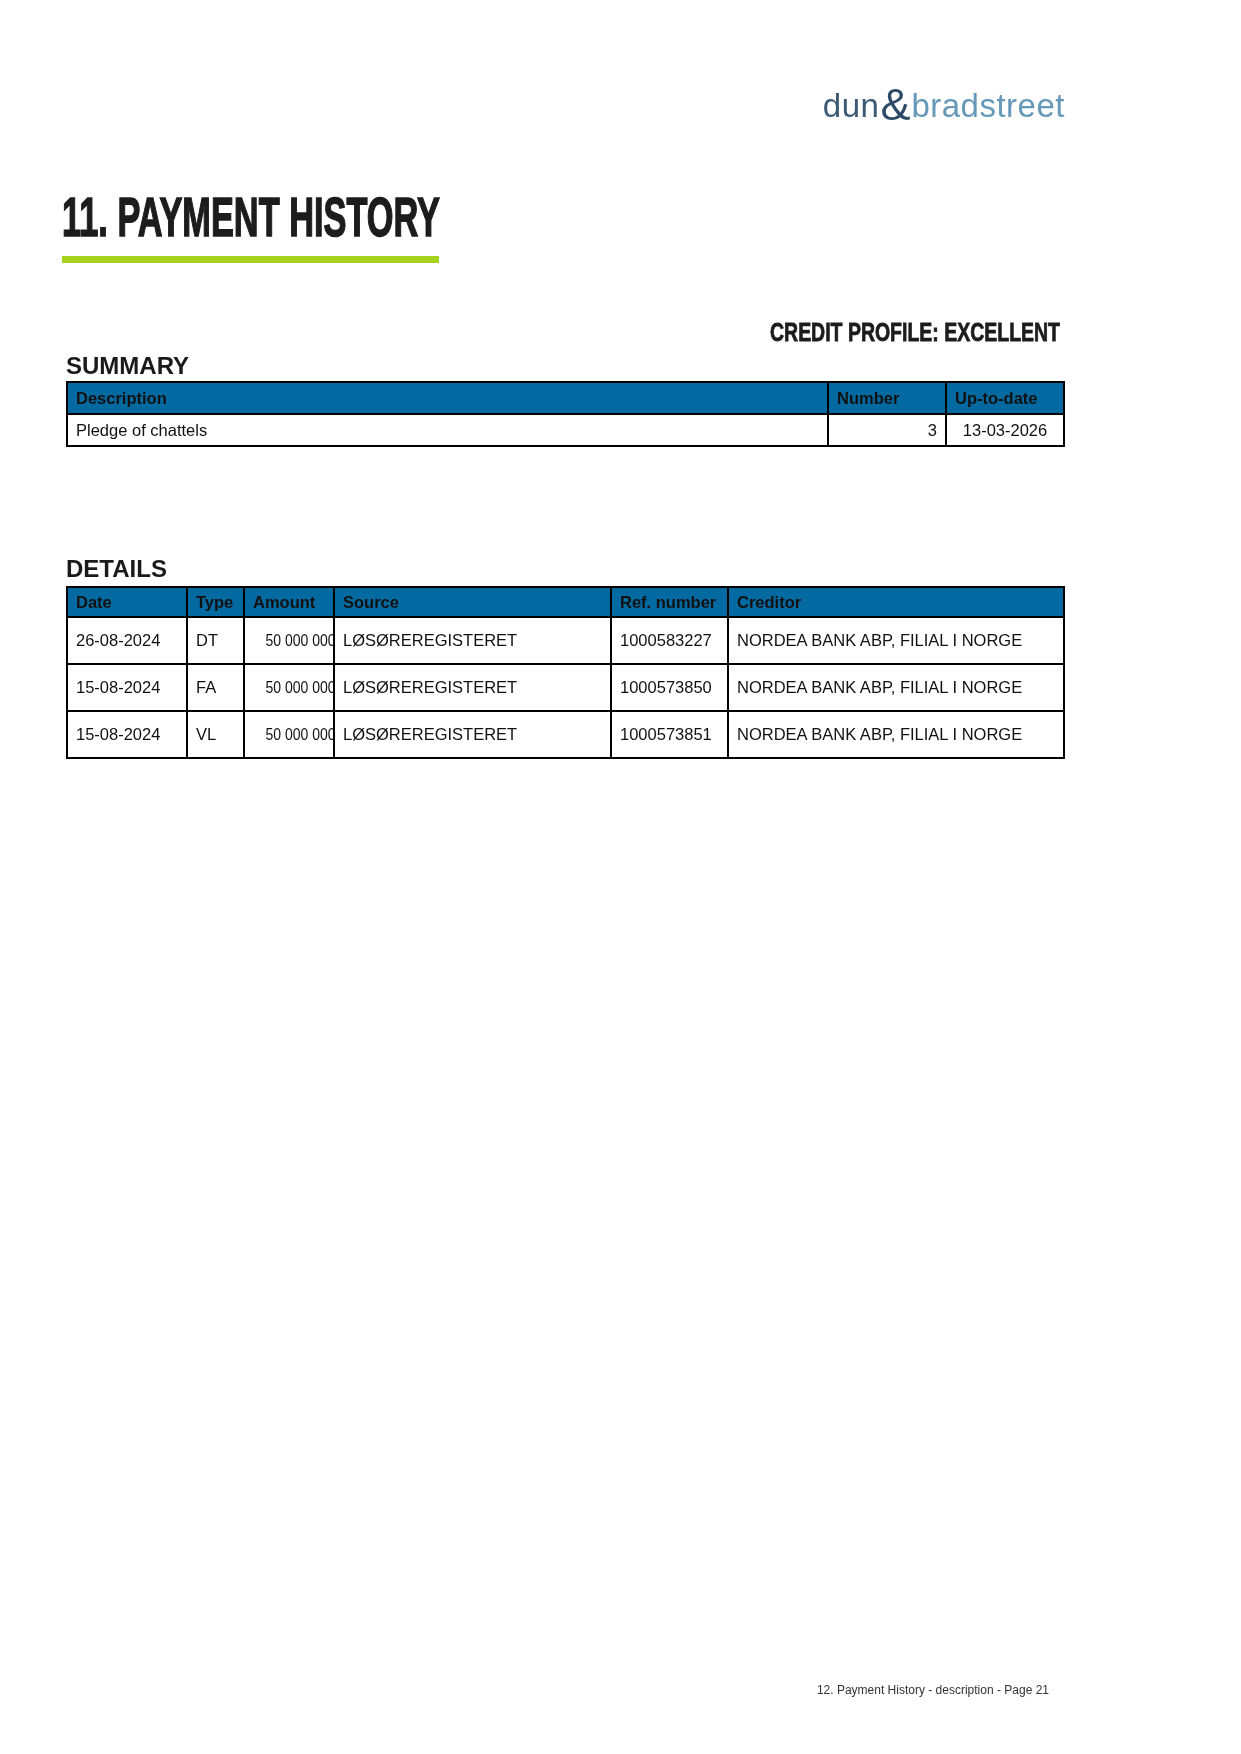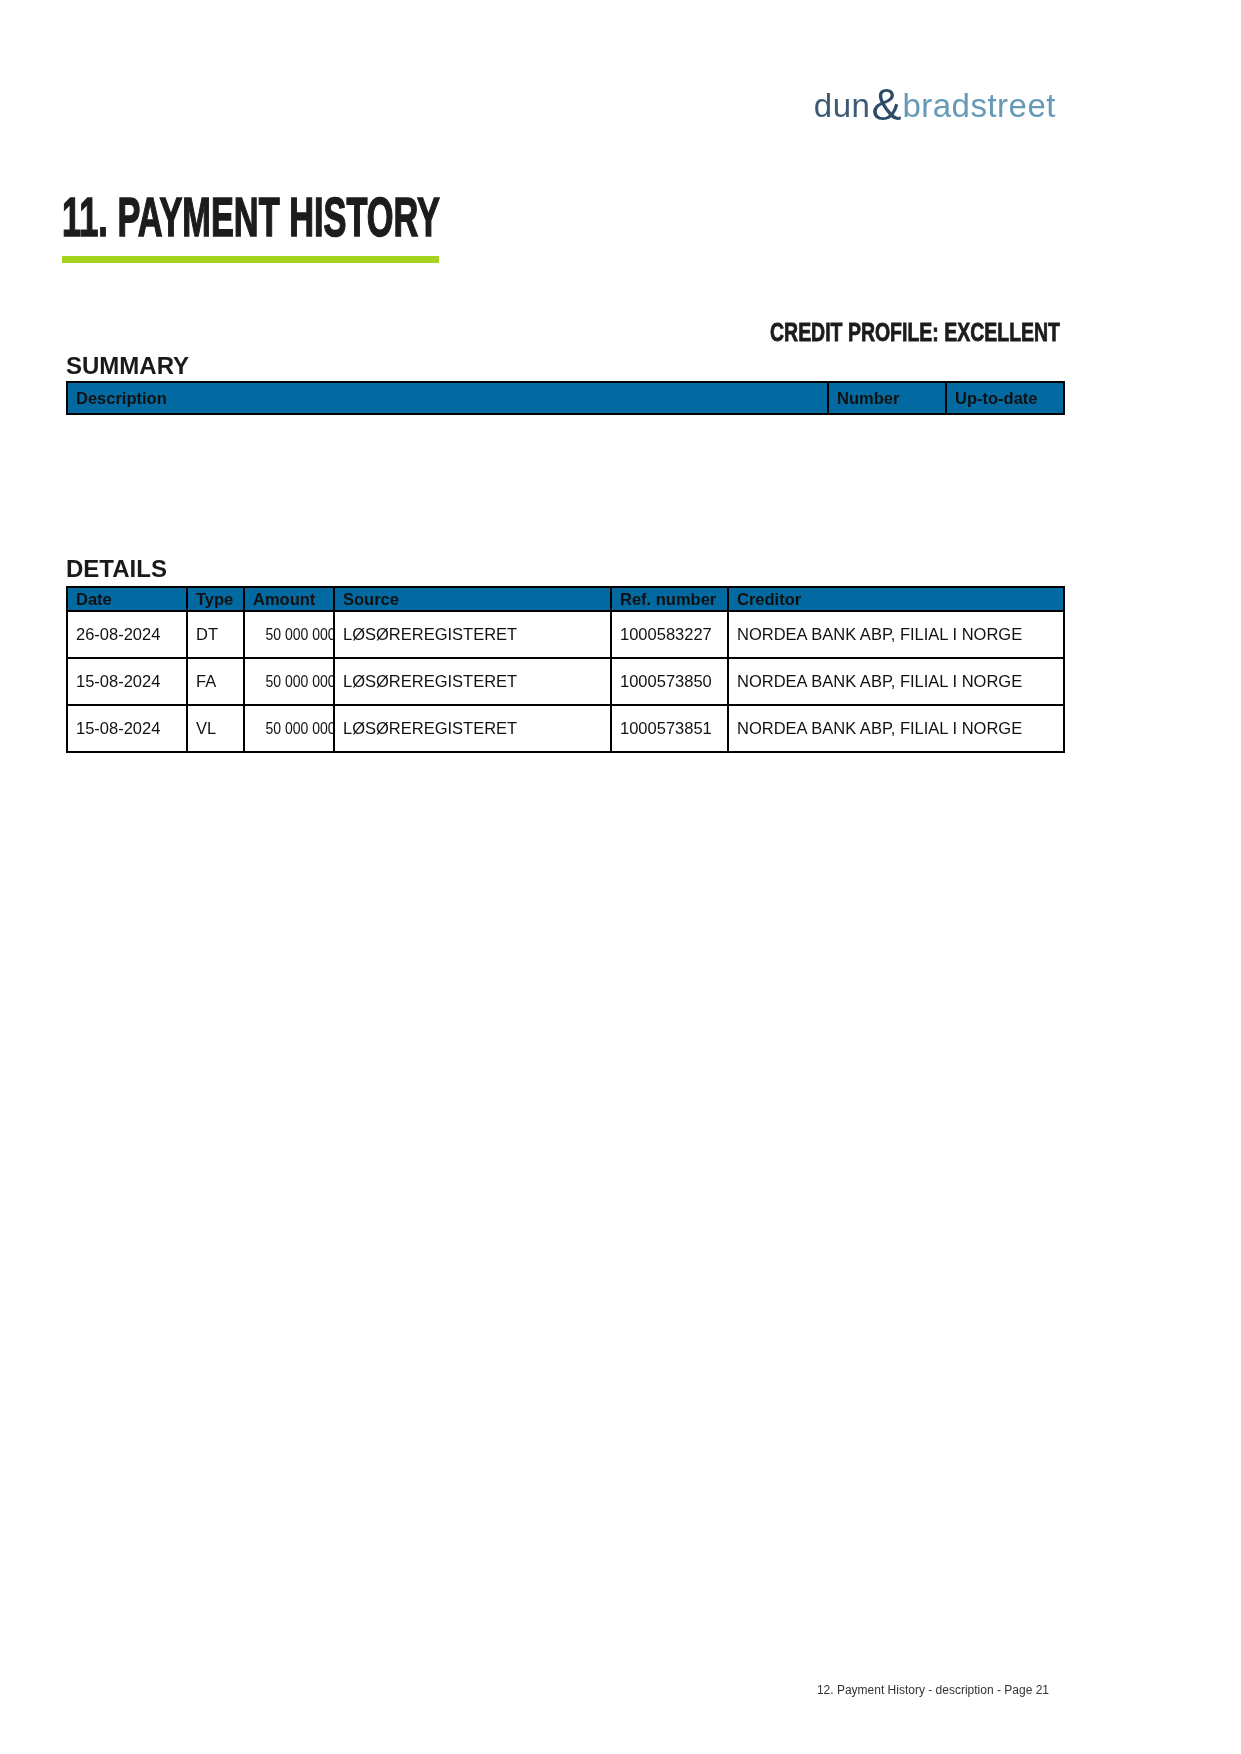--- a/index.html
+++ b/index.html
@@ -8,21 +8,21 @@
     width:1241px; height:1754px;
     background:#ffffff;
     margin:0 auto;
     font-family:"Liberation Sans", sans-serif;
     color:#111;
     overflow:hidden;
   }
 
   
   .logo {
-    position:absolute; top:82px; right:185px;
+    position:absolute; top:82px; right:176px;
     white-space:nowrap; line-height:40px;
   }
   .logo .dun { font-size:33px; color:#3d5a74; letter-spacing:0.5px; }
   .logo .amp { font-size:45px; color:#2d4b66; position:relative; top:3px; margin:0 1px; font-weight:400; }
   .logo .brad { font-size:33px; color:#6699b8; letter-spacing:0.5px; }
 
   
   .title-svg { position:absolute; left:61px; top:186px; }
   .title-svg text { font-family:"Liberation Sans", sans-serif; }
   .accent-bar {
@@ -57,21 +57,21 @@
     padding:0 8px;
     overflow:hidden; white-space:nowrap;
     font-weight:normal;
   }
   table.report th {
     background:#0369a1;
     font-weight:bold;
     text-align:left;
   }
   table.summary-table tr { height:32px; }
-  table.details-table thead tr { height:24px; }
+  table.details-table thead tr { height:30px; }
   table.details-table tbody tr { height:47px; }
 
   .al-right { text-align:right; }
   .al-center { text-align:center; }
 
   .amount-val {
     display:inline-block;
     transform:scaleX(0.85);
     transform-origin:right center;
   }
@@ -109,20 +109,25 @@
         <col style="width:118px">
     </colgroup>
     <thead>
       <tr>
         <th>Description</th>
         <th class="al-right">Number</th>
         <th class="al-center">Up-to-date</th>
       </tr>
     </thead>
     <tbody>
+      <tr>
+        <td>Pledge of chattels</td>
+        <td class="al-right">3</td>
+        <td class="al-center">13-03-2026</td>
+      </tr>
     </tbody>
   </table>
 
   <div class="section-heading details-heading">DETAILS</div>
 
   <table class="report details-table">
     <colgroup>
       <col style="width:120px">
         <col style="width:57px">
         <col style="width:90px">

